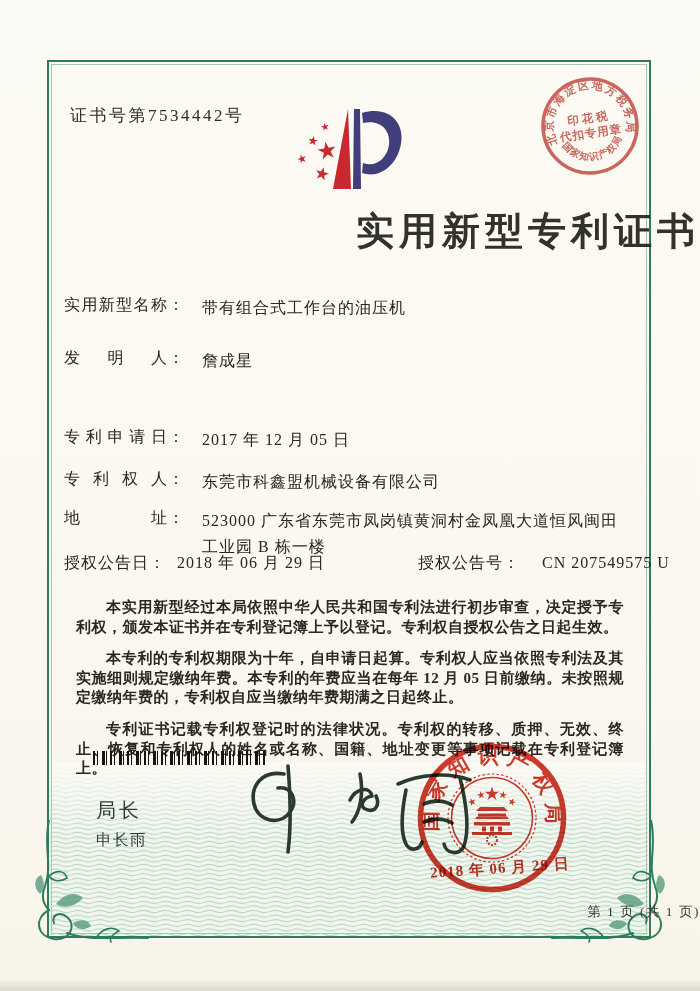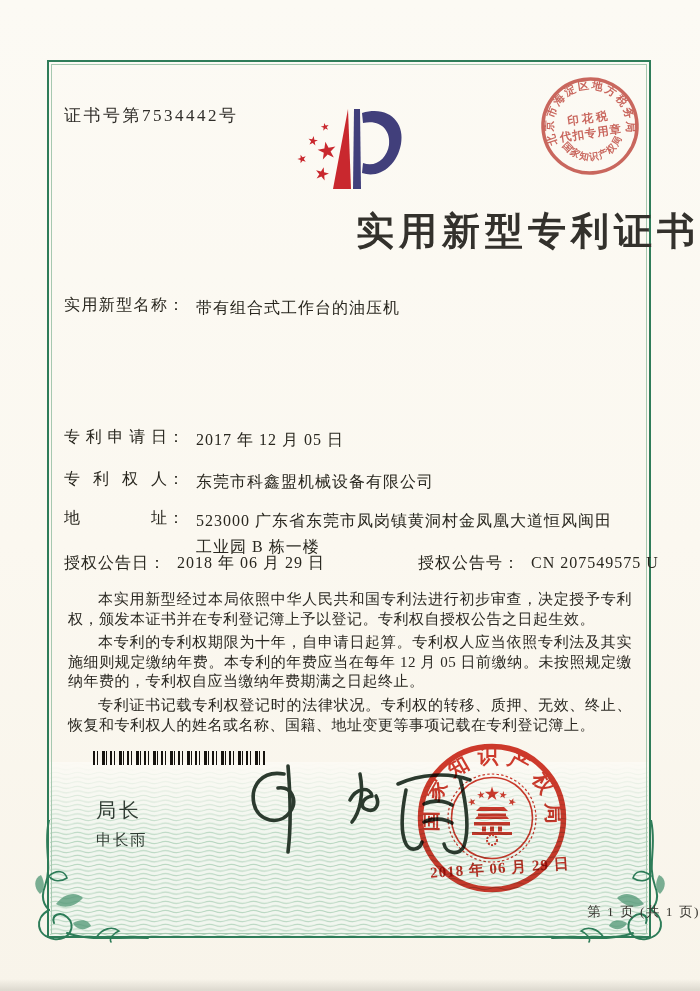--- a/index.html
+++ b/index.html
@@ -6,33 +6,33 @@
   .page{
     position:relative;width:700px;height:991px;overflow:hidden;
     background:linear-gradient(180deg,#fcfaf4 0%,#fbf8f0 55%,#f8f4ea 100%);
     font-family:"Liberation Serif","DejaVu Serif",serif;color:#2c2a26;
   }
   .frame{position:absolute;left:47px;top:60px;width:600px;height:874px;border:2px solid #2f7c59;}
   .frame-inner{position:absolute;inset:2px;border:1px solid #a6c8b0;}
   .guilloche{position:absolute;left:50px;top:762px;width:598px;height:176px;}
   .guilloche-fade{position:absolute;left:50px;top:762px;width:598px;height:176px;
     background:linear-gradient(180deg,rgba(252,250,244,1) 0%,rgba(252,250,244,0) 42%);}
-  .cert-no{position:absolute;left:64px;top:104px;font-size:17px;letter-spacing:2.5px;color:#2f2d29;}
+  .cert-no{position:absolute;left:70px;top:104px;font-size:17px;letter-spacing:2.5px;color:#2f2d29;}
   .logo{position:absolute;left:286px;top:101px;width:122px;height:96px;}
   .tax-stamp{position:absolute;left:537px;top:73px;width:106px;height:106px;mix-blend-mode:multiply;opacity:.88;}
   .title{position:absolute;left:0;top:206px;width:100%;text-align:right;
     font-size:38px;font-weight:600;letter-spacing:5px;color:#33312c;}
   .field-row{position:absolute;left:64px;right:58px;font-size:16px;color:#29271f;letter-spacing:1px;}
   .flabel{display:inline-block;width:104px;text-align:justify;text-align-last:justify;vertical-align:top;}
   .colon{display:inline-block;vertical-align:top;}
-  .fvalue{display:inline-block;vertical-align:top;margin-left:6px;max-width:440px;line-height:26px;}
+  .fvalue{display:inline-block;vertical-align:top;margin-left:12px;max-width:440px;line-height:26px;}
   .grant-right{position:absolute;left:354px;top:0;white-space:nowrap;}
   .paras{position:absolute;left:64px;top:586px;width:572px;font-size:15px;line-height:19.6px;
     text-align:justify;letter-spacing:.5px;color:#2a2822;}
-  .paras p{margin:4px;text-indent:2em;}
+  .paras p{margin:12px;text-indent:2em;font-weight:bold;}
   .barcode{position:absolute;left:93px;top:751px;width:172px;height:14px;
     background:repeating-linear-gradient(90deg,#17140f 0 2px,rgba(0,0,0,0) 2px 4px,#17140f 4px 5px,
     rgba(0,0,0,0) 5px 9px,#17140f 9px 12px,rgba(0,0,0,0) 12px 13px,#17140f 13px 14px,rgba(0,0,0,0) 14px 17px);}
   .sig-role{position:absolute;left:96px;top:797px;font-size:20px;letter-spacing:3px;color:#313d34;
     font-family:"Liberation Sans","DejaVu Sans",sans-serif;}
   .sig-name{position:absolute;left:96px;top:830px;font-size:15.5px;letter-spacing:1.5px;color:#313d34;
     font-family:Liberation Sans, sans-serif;}
   .signature{position:absolute;left:222px;top:760px;width:268px;height:105px;}
   .seal{position:absolute;left:412px;top:738px;width:160px;height:160px;mix-blend-mode:multiply;opacity:.95;}
   .seal-date{position:absolute;left:430px;top:859px;font-size:15px;font-weight:600;letter-spacing:1px;
@@ -126,39 +126,43 @@
       </text>
     </g>
   </svg>
 
   <div class="title">实用新型专利证书</div>
 
   <div class="field-row" style="top:295px">
     <span class="flabel">实用新型名称</span><span class="colon">：</span>
     <span class="fvalue">带有组合式工作台的油压机</span>
   </div>
+  <div class="field-row" style="top:348px">
+    <span class="flabel">发明人</span><span class="colon">：</span>
+    <span class="fvalue">詹成星</span>
+  </div>
   <div class="field-row" style="top:427px">
     <span class="flabel">专利申请日</span><span class="colon">：</span>
     <span class="fvalue">2017 年 12 月 05 日</span>
   </div>
   <div class="field-row" style="top:469px">
     <span class="flabel">专利权人</span><span class="colon">：</span>
     <span class="fvalue">东莞市科鑫盟机械设备有限公司</span>
   </div>
   <div class="field-row" style="top:508px">
     <span class="flabel">地址</span><span class="colon">：</span>
     <span class="fvalue"><span>523000 广东省东莞市凤岗镇黄洞村金凤凰大道恒风闽田</span><br>
       <span>工业园 B 栋一楼</span></span>
   </div>
   <div class="field-row" style="top:553px">
     <span>授权公告日</span><span class="colon">：</span>
     <span style="margin-left:6px">2018 年 06 月 29 日</span>
     <span class="grant-right">
       <span>授权公告号</span><span class="colon">：</span>
-      <span style="margin-left:6px">CN 207549575 U</span>
+      <span style="margin-left:17px">CN 207549575 U</span>
     </span>
   </div>
 
   <div class="paras">
     <p>本实用新型经过本局依照中华人民共和国专利法进行初步审查，决定授予专利权，颁发本证书并在专利登记簿上予以登记。专利权自授权公告之日起生效。</p>
     <p>本专利的专利权期限为十年，自申请日起算。专利权人应当依照专利法及其实施细则规定缴纳年费。本专利的年费应当在每年 12 月 05 日前缴纳。未按照规定缴纳年费的，专利权自应当缴纳年费期满之日起终止。</p>
     <p>专利证书记载专利权登记时的法律状况。专利权的转移、质押、无效、终止、恢复和专利权人的姓名或名称、国籍、地址变更等事项记载在专利登记簿上。</p>
   </div>
 
   <div class="barcode"></div>

